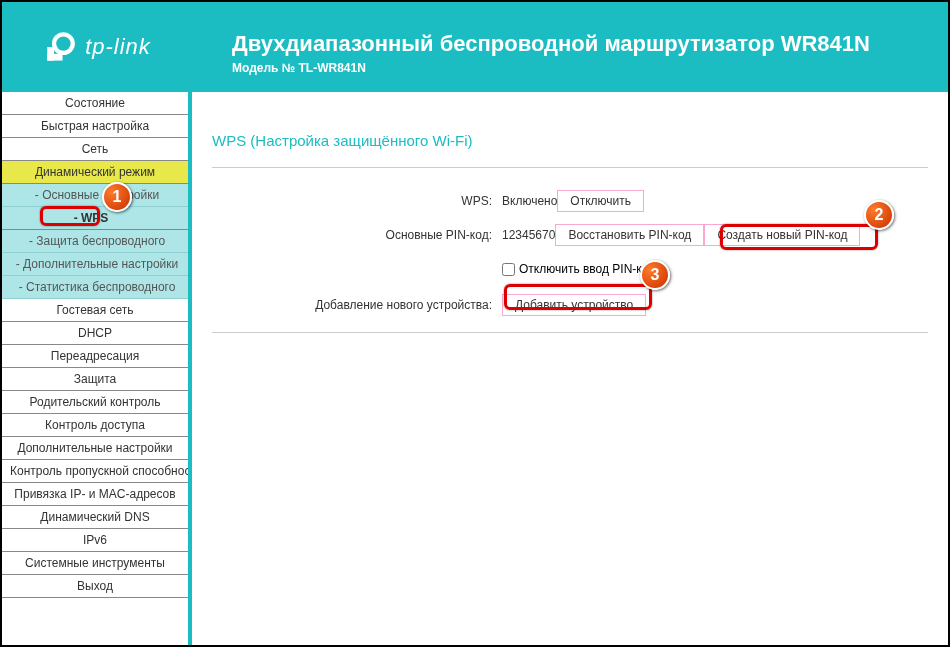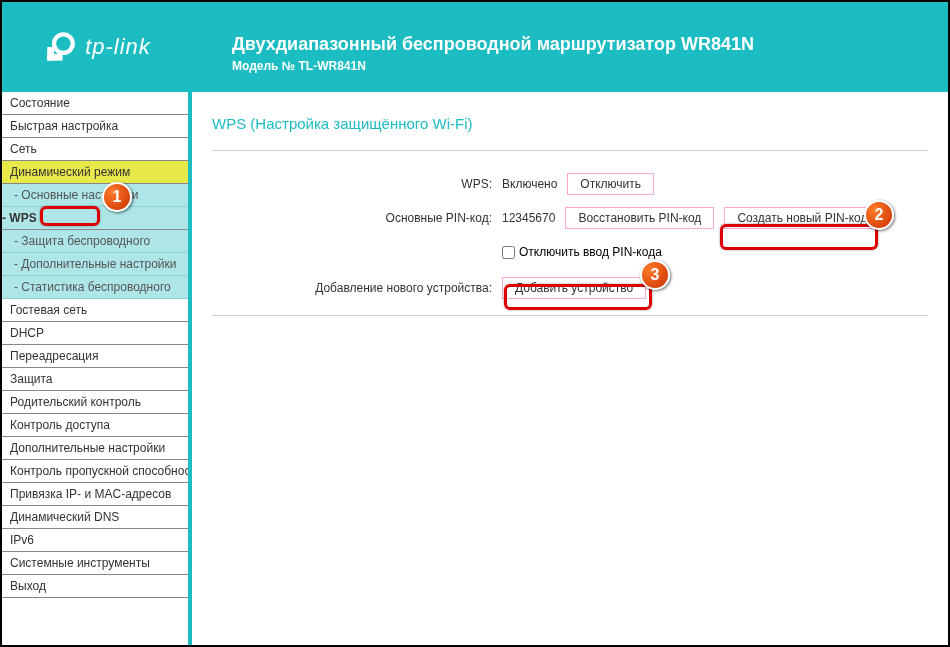--- a/index.html
+++ b/index.html
@@ -4,36 +4,36 @@
 <style>
   * { box-sizing: border-box; margin: 0; padding: 0; }
   body { font-family: Arial, sans-serif; font-size: 12px; background: #fff; }
   .frame { border: 2px solid #000; width: 950px; height: 647px; position: relative; overflow: hidden; }
   .header { background: #1bbcc2; color: #fff; height: 90px; display: flex; align-items: center; }
   .logo-area { width: 190px; display: flex; align-items: center; justify-content: center; height: 100%; }
   .logo { display: flex; align-items: center; gap: 8px; font-style: italic; }
   .logo-icon { width: 34px; height: 34px; }
   .logo-text { font-size: 22px; font-weight: 400; letter-spacing: 1px; }
   .header-titles { padding-left: 40px; }
-  .header-title { font-size: 18px; font-weight: bold; margin-bottom: 4px; margin-top: 12px; }
+  .header-title { font-size: 22px; font-weight: bold; margin-bottom: 4px; margin-top: 12px; }
   .header-sub { font-size: 12px; font-weight: bold; }
   .body { display: flex; height: calc(100% - 90px); }
   .sidebar { width: 190px; background: #fff; border-right: 4px solid #1bbcc2; overflow: hidden; }
-  .side-item { padding: 4px 8px; border-bottom: 1px solid #888; color: #333; cursor: pointer; white-space: nowrap; overflow: hidden; }
+  .side-item { padding: 4px 8px; border-bottom: 1px solid #888; color: #333; cursor: pointer; white-space: nowrap; overflow: hidden; text-align: center; }
   .side-item.sub { background: #aee6e8; color: #555; border-bottom: 1px solid #8fcfd1; padding-left: 12px; }
   .side-item.active-parent { background: #e8e84a; font-weight: normal; }
   .side-item.active-sub { background: #aee6e8; font-weight: bold; padding-left: 0; position: relative; }
   .highlight-box { position: absolute; border: 3px solid #d00; border-radius: 6px; pointer-events: none; box-shadow: 0 0 2px rgba(0,0,0,.5); }
   .badge { position: absolute; width: 30px; height: 30px; border-radius: 50%; background: radial-gradient(circle at 30% 30%, #ff7a2a, #c93000); border: 2px solid #fff; box-shadow: 1px 1px 3px rgba(0,0,0,.6); color: #fff; font-weight: bold; font-size: 16px; display: flex; align-items: center; justify-content: center; pointer-events: none; }
-  .content { flex: 1; padding: 23px 20px 20px 20px; position: relative; }
+  .content { flex: 1; padding: 40px 20px 20px 20px; position: relative; }
   .page-title { color: #1bbcc2; font-size: 15px; margin-bottom: 18px; }
   .hr { border: none; border-top: 1px solid #ccc; margin-bottom: 20px; }
   .form-row { display: flex; align-items: center; margin-bottom: 8px; min-height: 26px; }
   .form-label { width: 290px; text-align: right; padding-right: 10px; color: #333; }
-  .form-value { display: flex; align-items: center; gap: 10px; flex-wrap: wrap; }
+  .form-value { display: flex; align-items: center; flex-wrap: wrap; }
   .val-text { color: #333; }
   .btn { background: #fff; border: 1px solid #f9a8d4; padding: 3px 12px; font-size: 12px; cursor: pointer; color: #333; white-space: nowrap; }
   .checkbox-row { display: flex; align-items: center; gap: 4px; }
   .checkbox-row input { margin: 0; }
   .bottom-hr { border: none; border-top: 1px solid #ccc; margin-top: 14px; }
 </style>
 </head>
 <body>
 <div class="frame">
 

